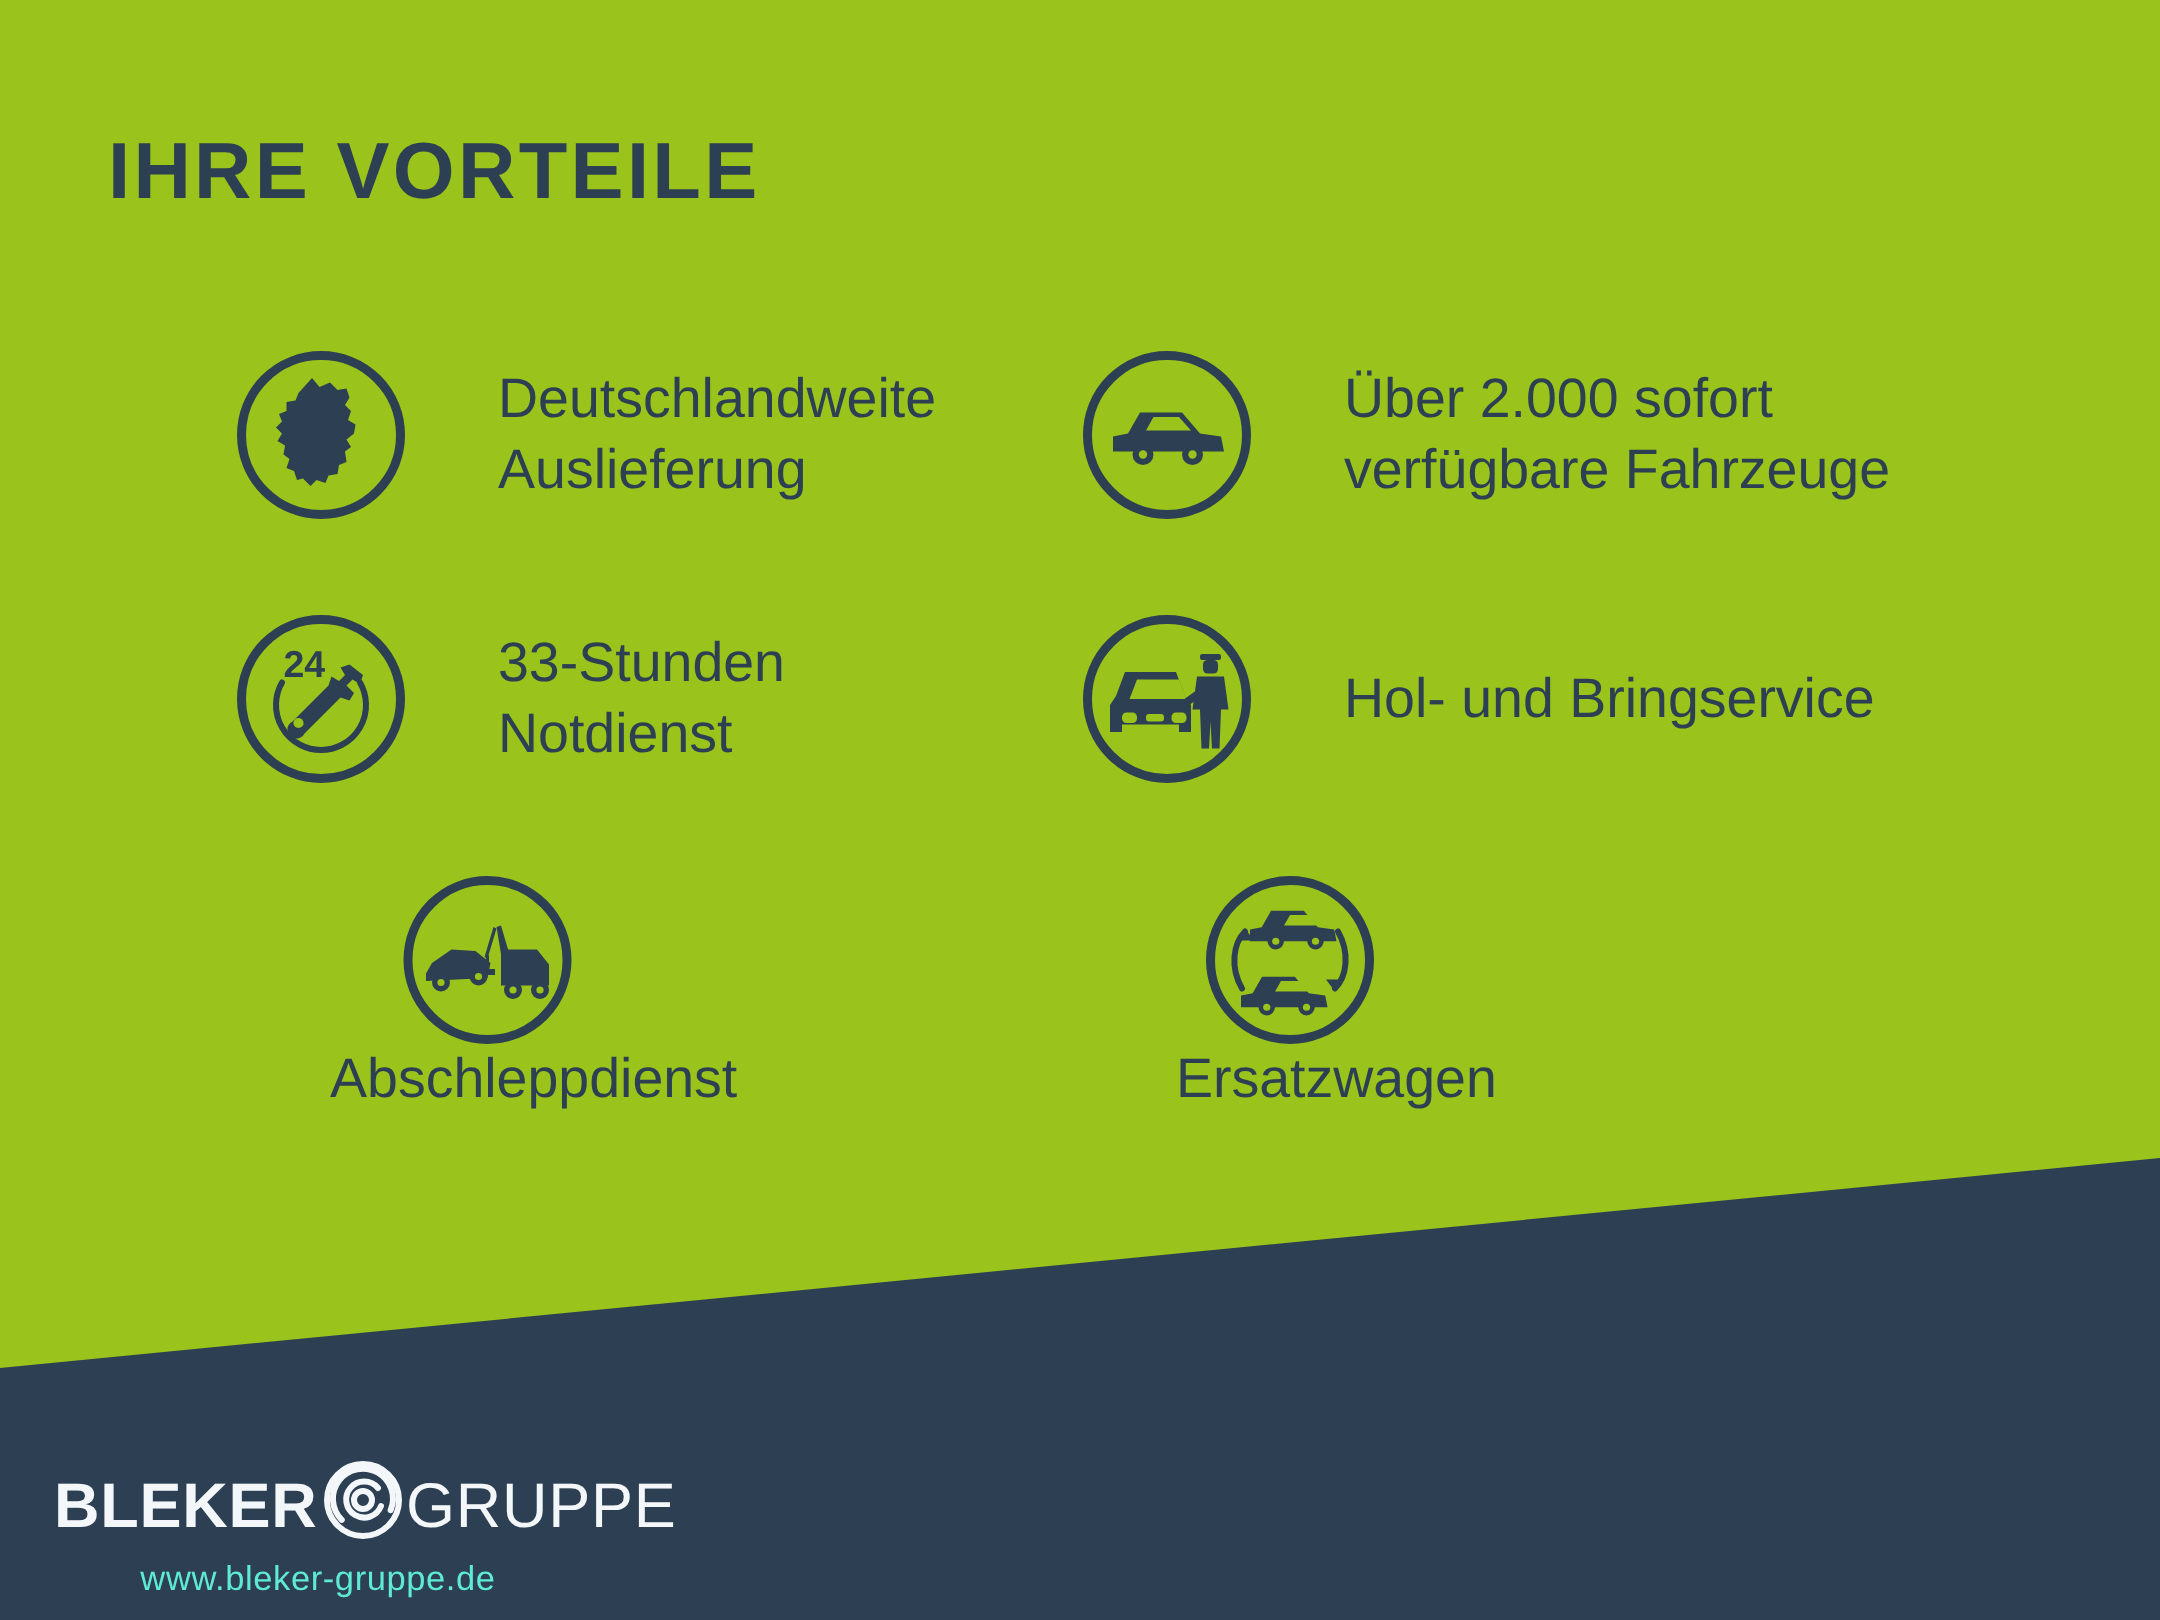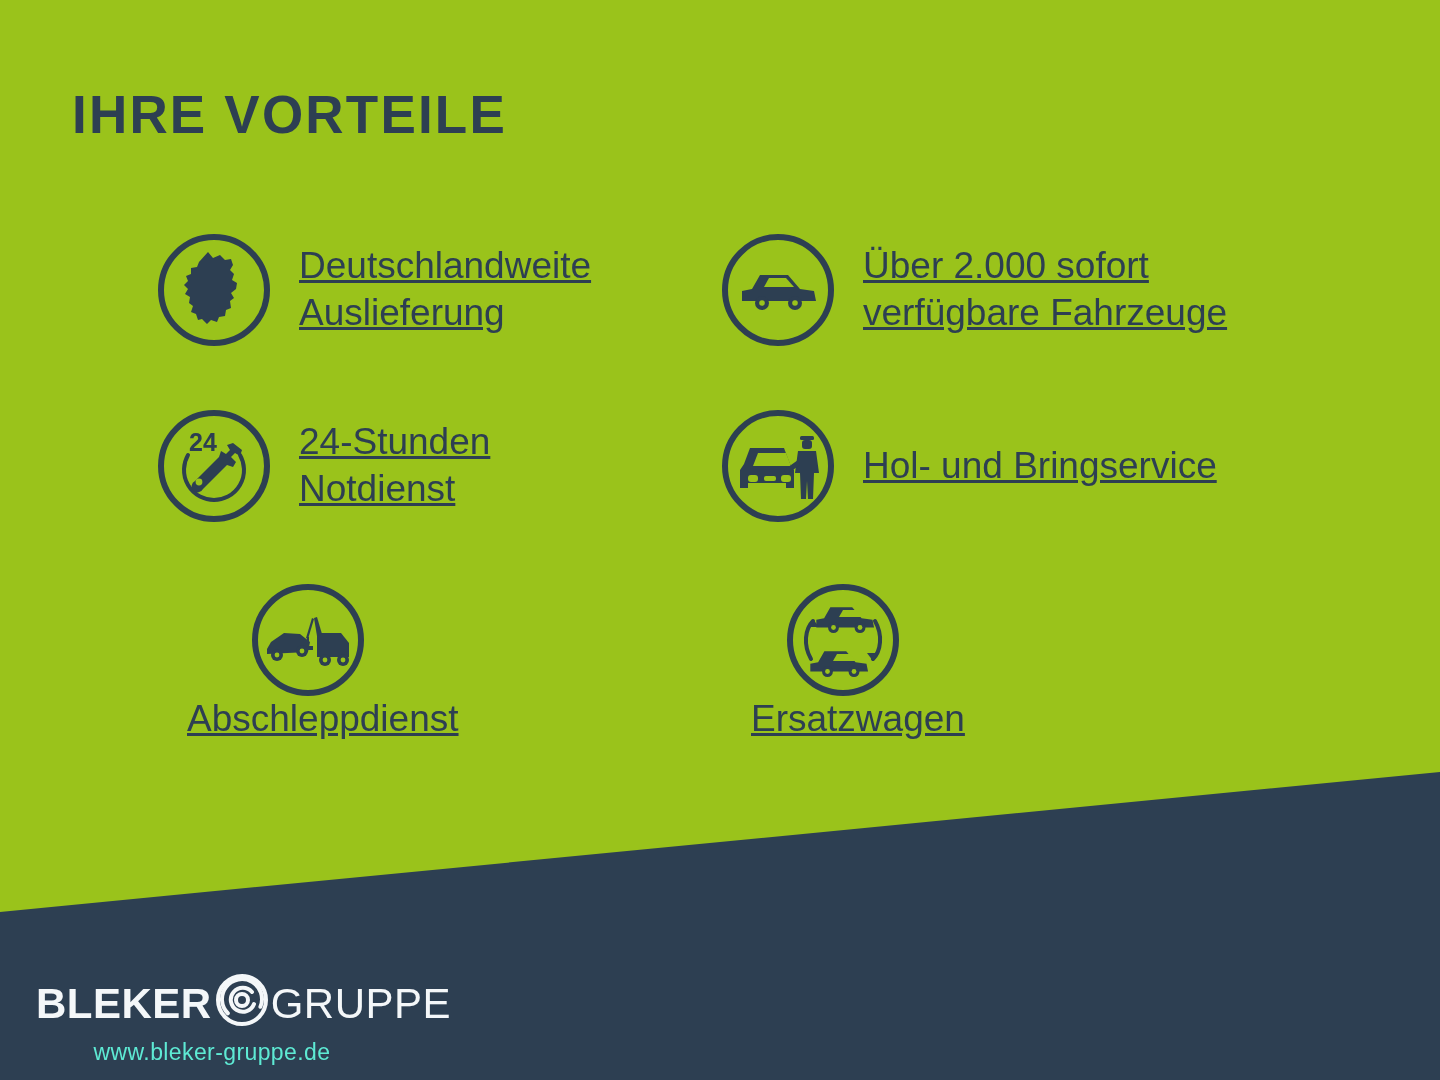--- a/index.html
+++ b/index.html
@@ -77,26 +77,25 @@
     border: 6px solid #2d3f52;
     border-radius: 50%;
     box-sizing: border-box;
     display: flex;
     align-items: center;
     justify-content: center;
   }
   .icon-circle svg { display: block; }
 
   .feature-label {
-    margin-left: 29px;
+    margin-left: 62px;
     font-size: 37px;
     line-height: 1.26;
     color: #2d3f52;
     white-space: pre-line;
-    text-decoration: underline;
   }
 
   
   .logo {
     position: absolute;
     left: 36px;
     top: 978px;
     width: 380px;
   }
   .logo-row {
@@ -157,21 +156,21 @@
         <div class="icon-circle">
           <svg width="82" height="82" viewBox="0 0 82 82" aria-hidden="true">
             <path d="M15 30 A30 30 0 1 0 67 30" fill="none" stroke="#2d3f52" stroke-width="4" stroke-linecap="round"></path>
             <text x="16" y="26" font-family="'Liberation Sans',sans-serif" font-size="25" font-weight="bold" fill="#2d3f52">24</text>
             <g fill="#2d3f52">
               <path d="M60 18 l-6 2 3 5 -4 4 -5-3 -2 6 -24 24 a6 6 0 1 0 8 8 l24-24 6 2 3-5 -5-5 4-4 5 3 2-6z"></path>
               <circle cx="26" cy="57" r="3.4" fill="#9ac31b"></circle>
             </g>
           </svg>
         </div>
-        <div class="feature-label">24-Stunden
+        <div class="feature-label">33-Stunden
 Notdienst</div>
       </div>
 
       <div class="feature row-3">
         <div class="icon-circle">
           <svg width="86" height="60" viewBox="0 0 86 60" aria-hidden="true">
             <g fill="#2d3f52">
 
               <path d="M2 39 l4-7 13-9 16 1 10 8 -2 10 -41 2z"></path>
               <circle cx="12" cy="45" r="6"></circle>

